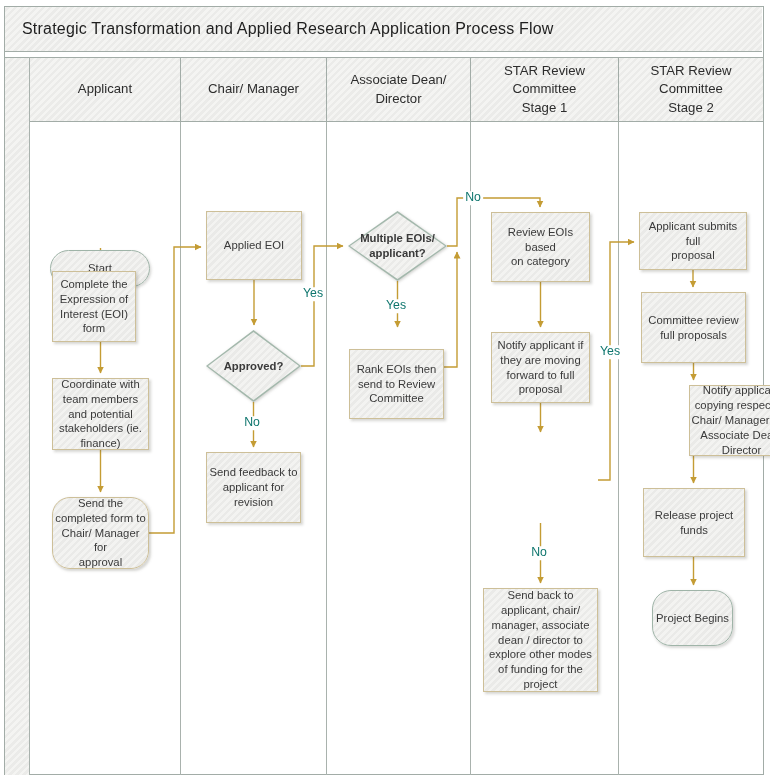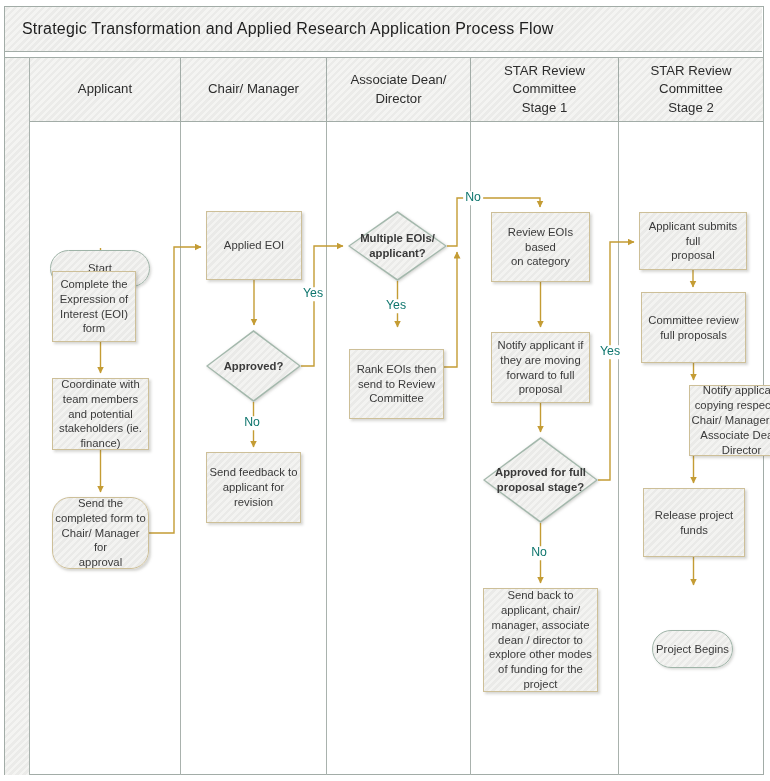--- a/index.html
+++ b/index.html
@@ -139,44 +139,40 @@
   <div class="node rect" style="left:349px;top:332px;width:95px;height:70px;margin-top:17px;">Rank EOIs then
 send to Review
 Committee</div>
 
   <div class="node rect" style="left:491px;top:212px;width:99px;height:70px;">Review EOIs based
 on category</div>
   <div class="node rect" style="left:491px;top:332px;width:99px;height:71px;">Notify applicant if
 they are moving
 forward to full
 proposal</div>
-  <div class="node diamond" style="left:483px;top:437px;width:115px;height:86px;">
-    <span>Approved for full
-proposal stage?</span>
-  </div>
   <div class="node rect" style="left:483px;top:588px;width:115px;height:104px;">Send back to
 applicant, chair/
 manager, associate
 dean / director to
 explore other modes
 of funding for the
 project</div>
 
   <div class="node rect" style="left:639px;top:212px;width:108px;height:58px;">Applicant submits full
 proposal</div>
   <div class="node rect" style="left:641px;top:292px;width:105px;height:71px;">Committee review
 full proposals</div>
   <div class="node rect" style="left:641px;top:385px;width:105px;height:71px;margin-left:48px;">Notify applicant
 copying respective
 Chair/ Manager and
 Associate Dean/
 Director</div>
   <div class="node rect" style="left:643px;top:488px;width:102px;height:69px;">Release project
 funds</div>
-  <div class="node stadium" style="left:652px;top:590px;width:81px;height:38px;margin-top:40px;">Project Begins</div>
+  <div class="node stadium" style="left:652px;top:590px;width:81px;height:56px;">Project Begins</div>
 
   <div class="elabel" style="left:313px;top:294px;">Yes</div>
   <div class="elabel" style="left:252px;top:423px;">No</div>
   <div class="elabel" style="left:396px;top:306px;">Yes</div>
   <div class="elabel" style="left:473px;top:198px;">No</div>
   <div class="elabel" style="left:610px;top:352px;">Yes</div>
   <div class="elabel" style="left:539px;top:553px;">No</div>
 
 </div>
 

